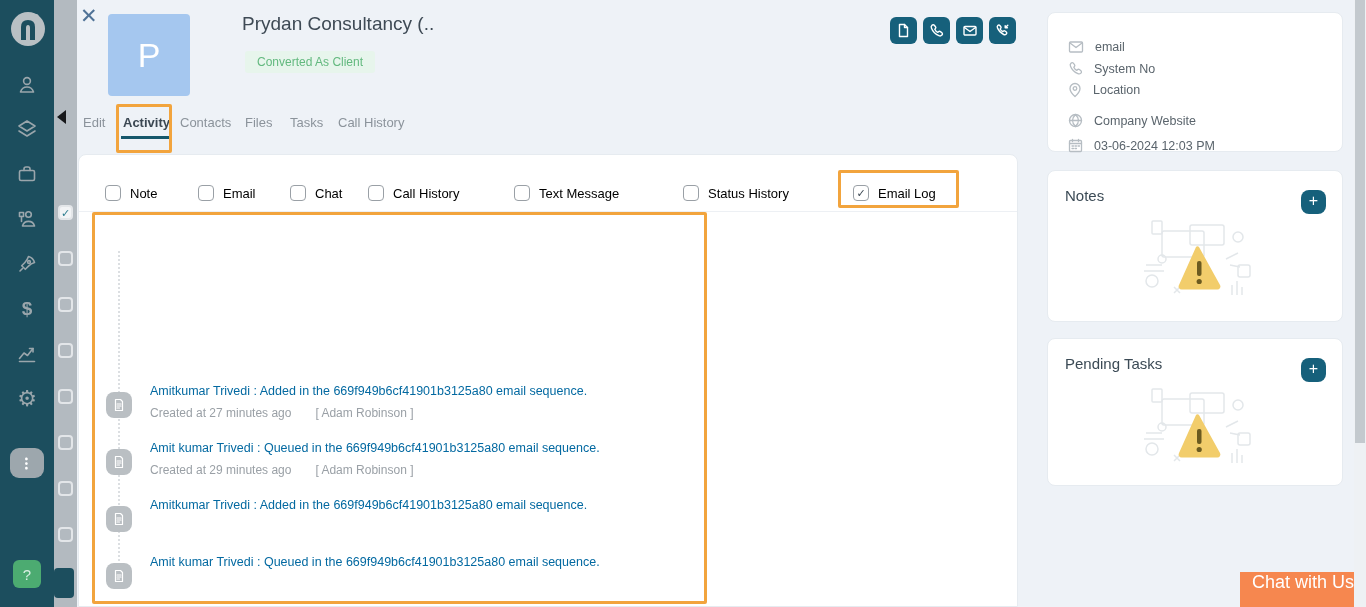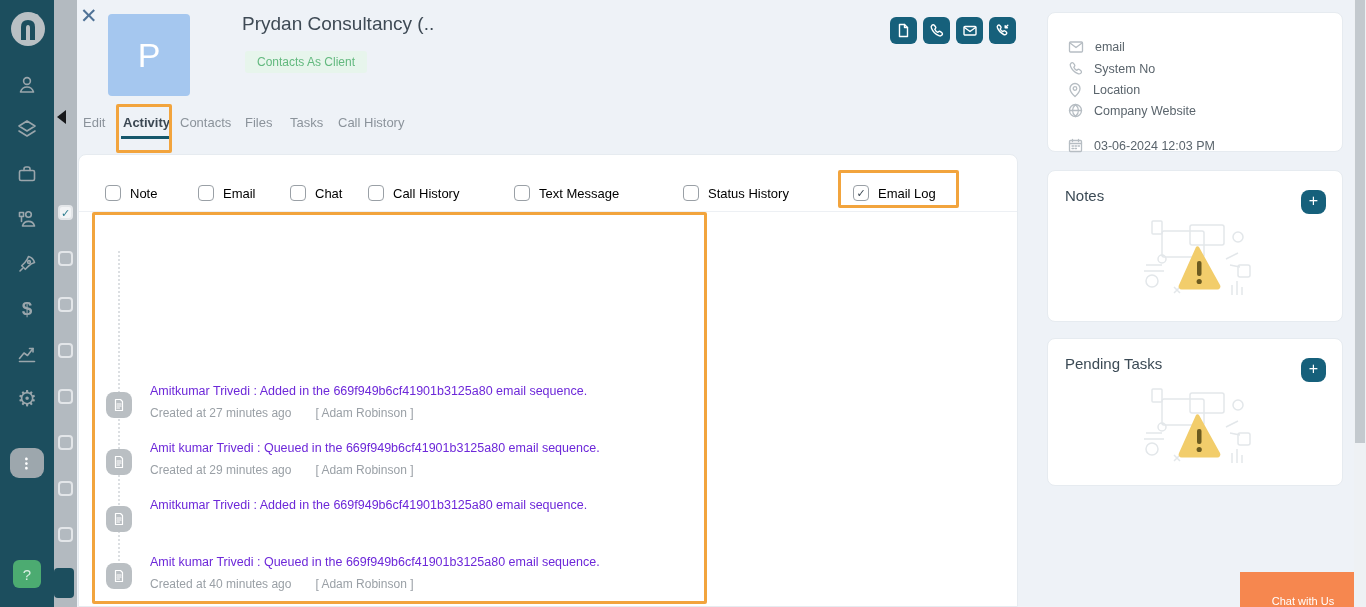--- a/index.html
+++ b/index.html
@@ -45,38 +45,38 @@
   .activity-card { left:1px; top:154px; width:940px; height:453px; background:#ffffff; border:1px solid #e6ebf0; border-radius:8px 8px 0 0; }
   .filter-item { position:absolute; top:30px; display:flex; align-items:center; gap:9px; cursor:pointer; }
   .cb { width:16px; height:16px; border:1.6px solid #9aa0a6; border-radius:4px; background:#ffffff; flex:0 0 auto; font-size:11px; line-height:14px; text-align:center; color:#3b4752; }
   .filter-label { font-size:13px; color:#000000; white-space:nowrap; }
   .filter-divider { position:absolute; left:0; top:56px; width:938px; height:1px; background:#edf0f4; }
 
   .log-dash { position:absolute; left:39px; top:96px; height:334px; border-left:2px dotted #dcdfe2; }
   .log-entry { position:absolute; left:27px; width:600px; height:57px; }
   .log-icon { position:absolute; left:0; top:9px; width:26px; height:26px; background:#babfc3; border-radius:8px; display:flex; align-items:center; justify-content:center; }
   .log-icon svg { stroke:#ffffff; fill:none; stroke-width:1.2; stroke-linecap:round; stroke-linejoin:round; }
-  .log-title { position:absolute; left:44px; top:1px; font-size:12.5px; color:#6d28d9; white-space:nowrap; }
+  .log-title { position:absolute; left:44px; top:1px; font-size:12.5px; color:#0369a1; white-space:nowrap; }
   .log-meta { position:absolute; left:44px; top:23px; font-size:12px; color:#9aa0a6; white-space:nowrap; }
   .log-meta .by { margin-left:24px; }
 
   
   .card { background:#ffffff; border:1px solid #e6ebf0; border-radius:8px; }
   .info-card { left:970px; top:12px; width:296px; height:140px; }
   .info-row { position:absolute; left:20px; display:flex; align-items:center; gap:11px; }
   .info-row svg { stroke:#b6bdc3; fill:none; stroke-width:1.3; stroke-linecap:round; stroke-linejoin:round; }
   .info-label { font-size:12.5px; color:#5a646c; }
 
   .panel-title { position:absolute; left:17px; top:16px; font-size:15px; color:#3b4a55; }
   .add-btn { position:absolute; right:16px; top:19px; width:25px; height:24px; background:#16607b; border-radius:8px; color:#ffffff; font-size:16px; line-height:22px; text-align:center; cursor:pointer; }
   .notes-card { left:970px; top:170px; width:296px; height:152px; }
   .tasks-card { left:970px; top:338px; width:296px; height:148px; }
   .empty-ill { position:absolute; left:86px; top:48px; width:130px; height:90px; }
 
-  .chat-btn { left:1163px; top:572px; width:126px; height:35px; background:#f6874f; color:#ffffff; font-size:11px; display:flex; align-items:flex-end; justify-content:center; cursor:pointer; }
+  .chat-btn { left:1163px; top:572px; width:126px; height:35px; background:#f6874f; color:#ffffff; font-size:18px; display:flex; align-items:flex-start; justify-content:center; cursor:pointer; }
 
   
   .scroll-track { left:1354px; top:0; width:12px; height:607px; background:#eef1f4; z-index:25; }
   .scroll-thumb { position:absolute; left:1px; top:0; width:10px; height:443px; background:#c3c9ce; }
 </style>
 </head>
 <body>
 
 <div class="abs sidebar">
   <div class="abs logo-wrap">
@@ -152,21 +152,21 @@
   <span class="under-cb" style="top:527px"></span>
   <span class="under-btn"></span>
 </div>
 <div class="abs collapse-arrow"></div>
 
 <div class="abs overlay">
 
   <div class="abs close-x">✕</div>
   <div class="abs avatar">P</div>
   <div class="abs title">Prydan Consultancy (..</div>
-  <div class="abs badge">Contacts As Client</div>
+  <div class="abs badge">Converted As Client</div>
 
   <div class="abs hdr-btn" style="left:813px">
     <svg width="15" height="15" viewBox="0 0 15 15">
         <path d="M3.5 1.5h5l3 3v9h-8z"></path>
         <path d="M8.5 1.5v3h3"></path>
       </svg>
   </div>
   <div class="abs hdr-btn" style="left:846px">
     <svg width="15" height="15" viewBox="0 0 15 15">
         <path d="M3 2.2c.7-.7 1.7-.7 2.3 0l1.2 1.5c.5.6.4 1.4-.2 2l-.5.5c.6 1.4 1.7 2.5 3.1 3.1l.5-.5c.6-.6 1.4-.7 2-.2l1.5 1.2c.7.6.7 1.6 0 2.3-.8.8-2 1-3 .5C7 11.4 3.6 8 2.5 5.2c-.5-1-.3-2.2.5-3z"></path>
@@ -258,21 +258,20 @@
       <span class="log-title">Amitkumar Trivedi : Added in the 669f949b6cf41901b3125a80 email sequence.</span>
     </div>
     <div class="log-entry" style="top:399px">
       <span class="log-icon">
           <svg width="14" height="14" viewBox="0 0 14 14">
             <path d="M3.5 1.5h5l2 2v9h-7z"></path>
             <path d="M5 6h4M5 8h4M5 10h2.5"></path>
           </svg>
         </span>
       <span class="log-title">Amit kumar Trivedi : Queued in the 669f949b6cf41901b3125a80 email sequence.</span>
-      <span class="log-meta"><span>Created at 40 minutes ago</span><span class="by">[ Adam Robinson ]</span></span>
     </div>
 
   </div>
 
   <div class="abs card info-card">
     <div class="info-row" style="top:27px">
       <svg width="16" height="14" viewBox="0 0 16 14">
           <rect x="1.5" y="2" width="13" height="10" rx="1"></rect>
           <path d="M2 3l6 4.5L14 3"></path>
         </svg>
@@ -284,21 +283,21 @@
         </svg>
       <span class="info-label">System No</span>
     </div>
     <div class="info-row" style="top:69px">
       <svg width="14" height="16" viewBox="0 0 14 16">
           <path d="M7 1.5a5 5 0 0 1 5 5c0 3.5-5 8-5 8s-5-4.5-5-8a5 5 0 0 1 5-5z"></path>
           <circle cx="7" cy="6.5" r="1.8"></circle>
         </svg>
       <span class="info-label">Location</span>
     </div>
-    <div class="info-row" style="top:90px">
+    <div class="info-row" style="top:100px">
       <svg width="15" height="15" viewBox="0 0 15 15">
           <circle cx="7.5" cy="7.5" r="6"></circle>
           <path d="M1.5 7.5h12M7.5 1.5c-4 4-4 8 0 12M7.5 1.5c4 4 4 8 0 12"></path>
         </svg>
       <span class="info-label">Company Website</span>
     </div>
     <div class="info-row" style="top:125px">
       <svg width="15" height="15" viewBox="0 0 15 15">
           <rect x="1.5" y="2.5" width="12" height="11" rx="1"></rect>
           <path d="M1.5 5.5h12M4.5 1.5v2M10.5 1.5v2"></path>

